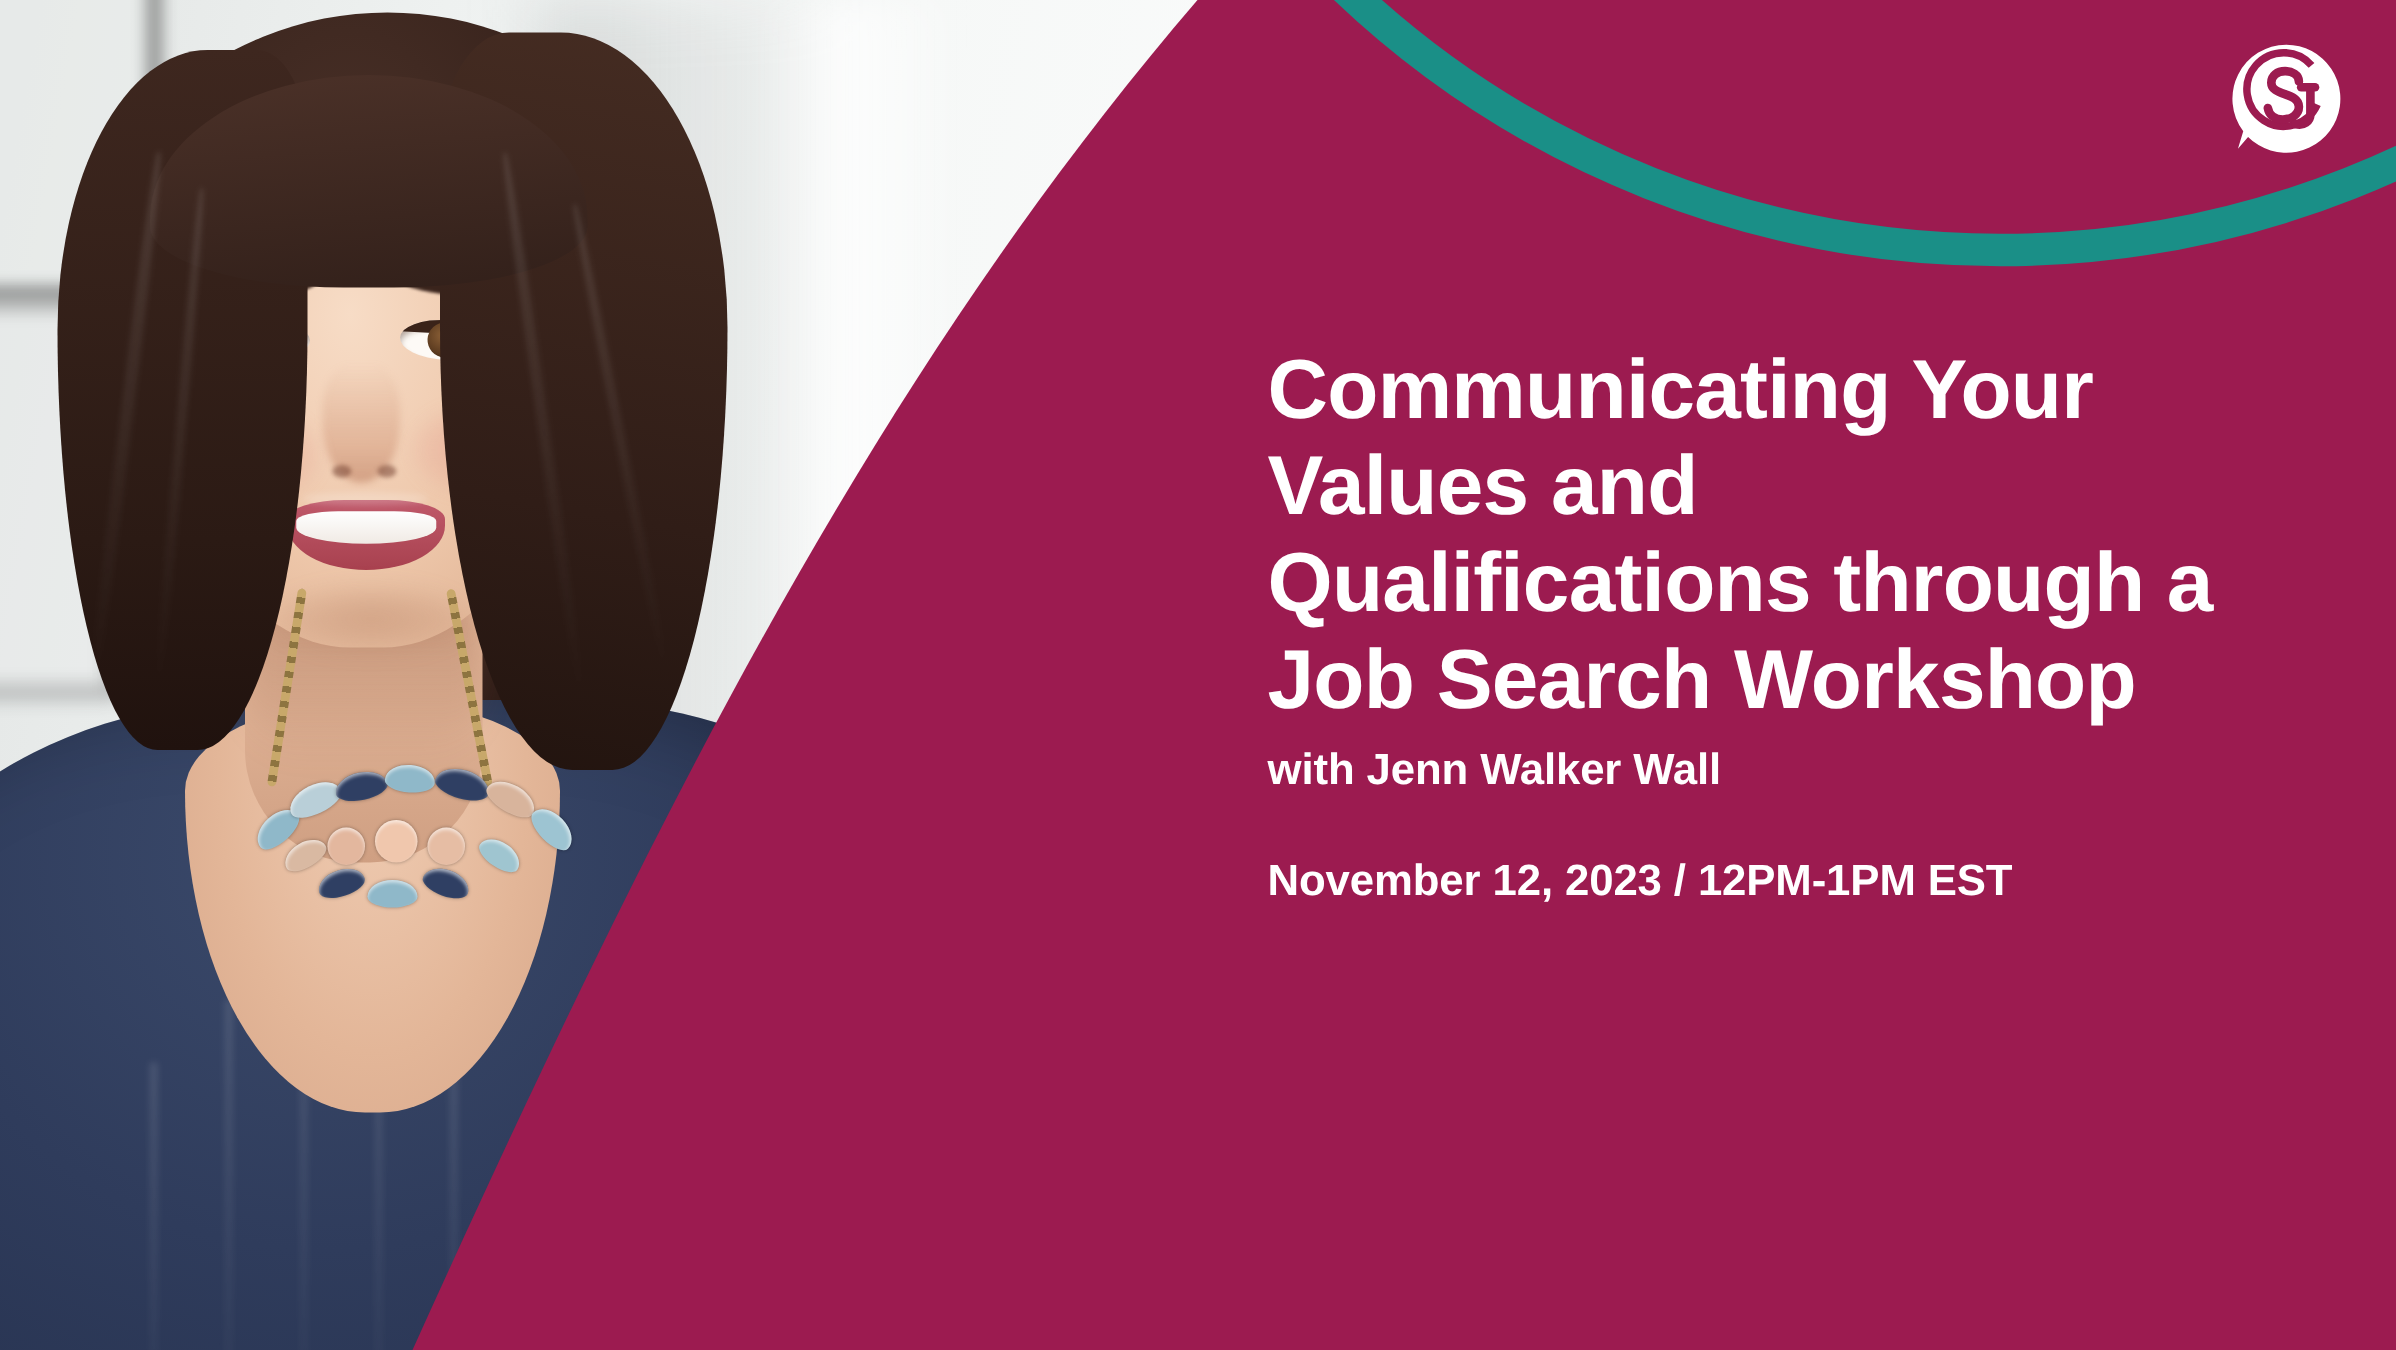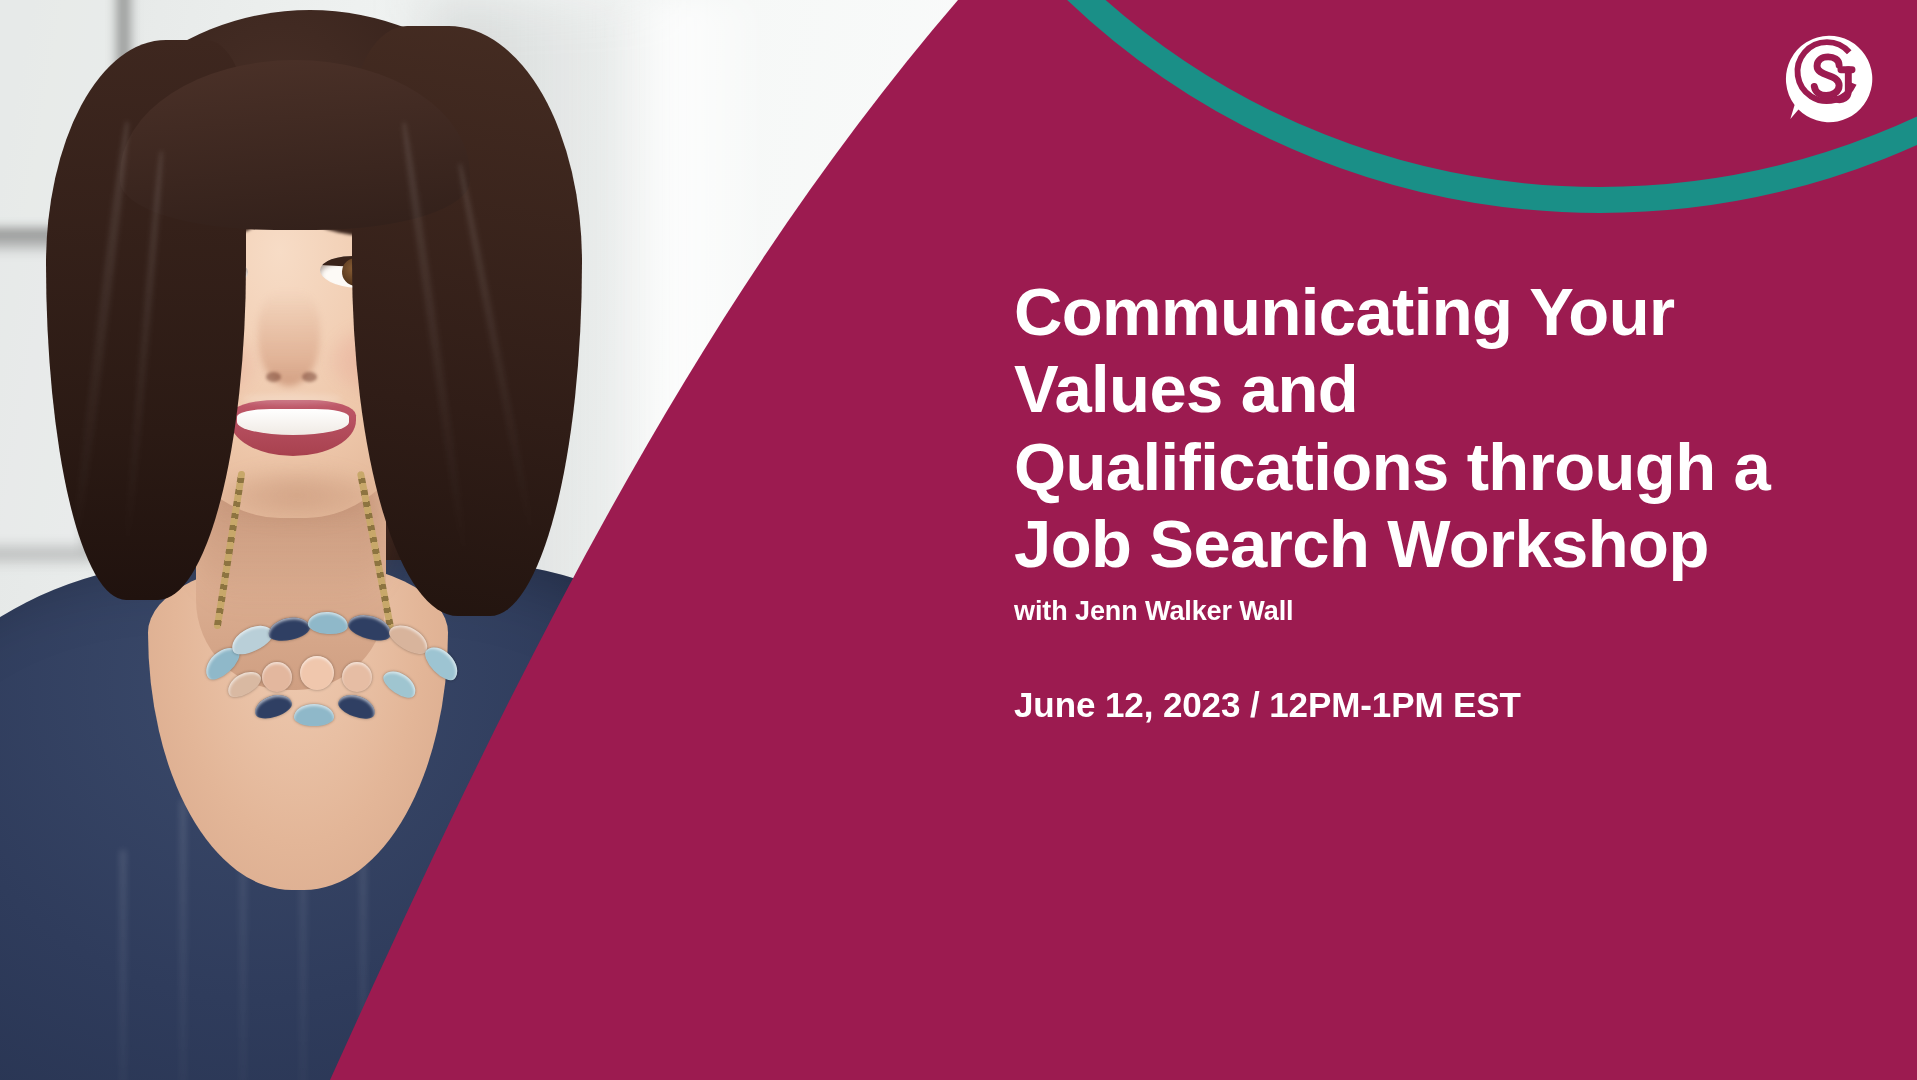--- a/index.html
+++ b/index.html
@@ -289,21 +289,21 @@
     font-weight: bold;
     line-height: 1.155;
     letter-spacing: -0.6px;
   }
   .title .tline { display: block; white-space: nowrap; }
 
   .subtitle {
     position: absolute;
     left: 0; top: 596px;
     color: #ffffff;
-    font-size: 27px;
+    font-size: 35px;
     font-weight: bold;
     letter-spacing: -0.1px;
   }
   .details {
     position: absolute;
     left: 0; top: 680px;
     color: #ffffff;
     font-size: 35px;
     font-weight: bold;
     line-height: 1.42;
@@ -431,21 +431,21 @@
     <h1 class="title">
       <span class="tline">Communicating Your</span>
       <span class="tline">Values and</span>
       <span class="tline">Qualifications through a</span>
       <span class="tline">Job Search Workshop</span>
     </h1>
 
     <div class="subtitle">with Jenn Walker Wall</div>
 
     <div class="details">
-      <span class="dline">June 12, 2023 / 12PM-1PM EST</span>
+      <span class="dline">November 12, 2023 / 12PM-1PM EST</span>
     </div>
   </div>
 
   <div class="logo">
     <svg viewBox="0 0 100 100" width="92" height="92" xmlns="http://www.w3.org/2000/svg">
 
       <path d="M50,3 A47,47 0 1 1 16.8,83.2 L8,93.5 L12.6,78.2 A47,47 0 0 1 50,3 Z" fill="#ffffff"></path>
 
       <g fill="none" stroke="#9c1b50" stroke-width="6.5">
         <path d="M72,21 A32,32 0 1 0 77,55"></path>

